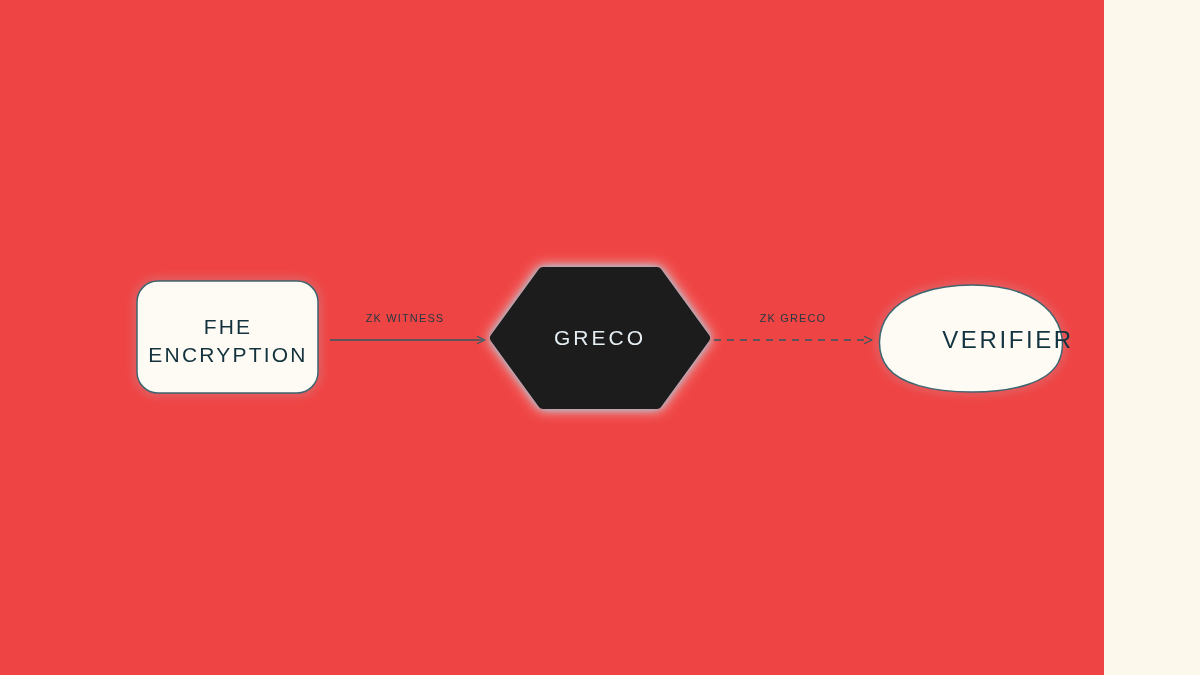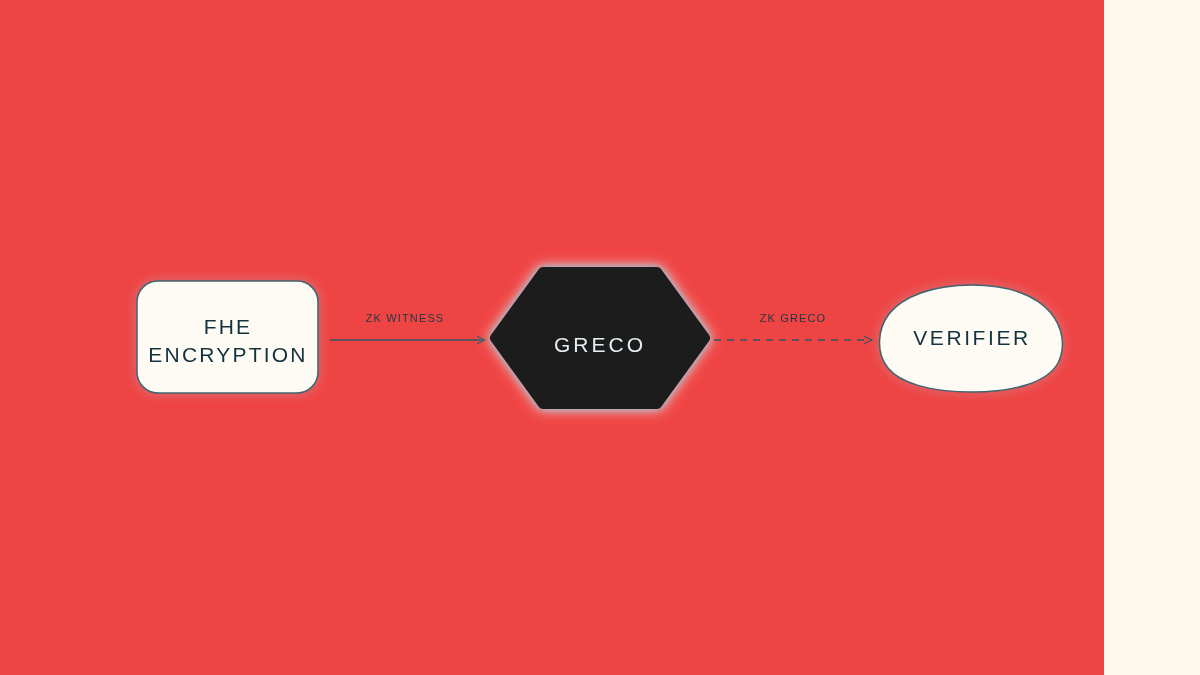--- a/index.html
+++ b/index.html
@@ -44,27 +44,26 @@
     font-size: 21px;
     color: #13323d;
   }
   #greco-label {
     left: 500px;
     top: 324px;
     width: 200px;
     font-size: 21px;
     color: #e4eef3;
     letter-spacing: 3px;
-    margin-top: 7px;
   }
   #verifier-label {
-    left: 872px;
+    left: 908px;
     top: 324px;
     width: 200px;
-    font-size: 21px;
+    font-size: 24px;
     color: #12333f;
     letter-spacing: 2.6px;
   }
   .edge-label {
     position: absolute;
     text-align: center;
     font-size: 11px;
     letter-spacing: 1.15px;
     color: #1d3a44;
     white-space: nowrap;

